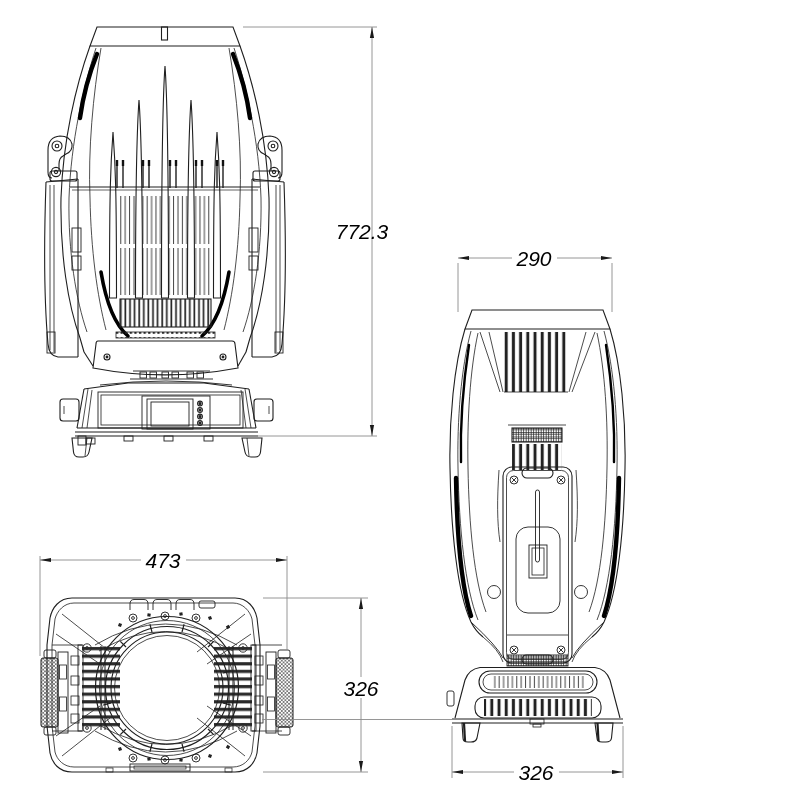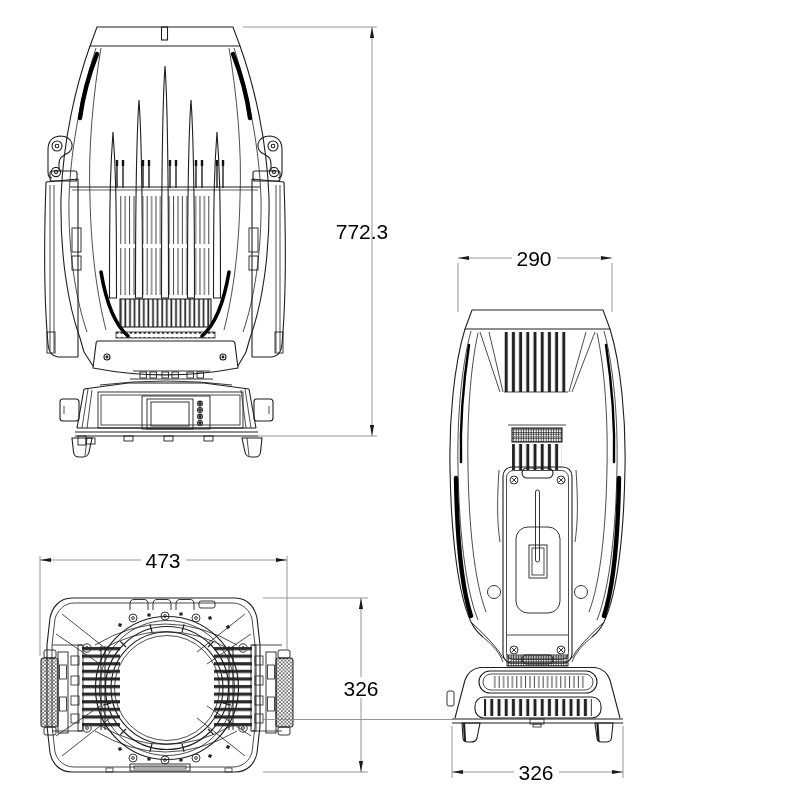--- a/index.html
+++ b/index.html
@@ -1,16 +1,16 @@
 <!DOCTYPE html>
 <html><head>
 <meta charset="utf-8">
 <style>
   html,body{margin:0;padding:0;background:#fff;}
-  .stage{width:801px;height:801px;position:relative;background:#fff;overflow:hidden;}
+  .stage{width:801px;height:801px;position:relative;background:#fff;overflow:hidden;font-style:italic;}
   svg{display:block;}
   .dim-label{font-family:"Liberation Sans", sans-serif;font-size:21px;fill:#000;}
 </style>
 </head>
 <body>
 
 <div class="stage">
 <svg width="801" height="801" viewBox="0 0 801 801">
   <defs>
     <pattern id="crosshatch" patternUnits="userSpaceOnUse" width="3.6" height="3.6">

